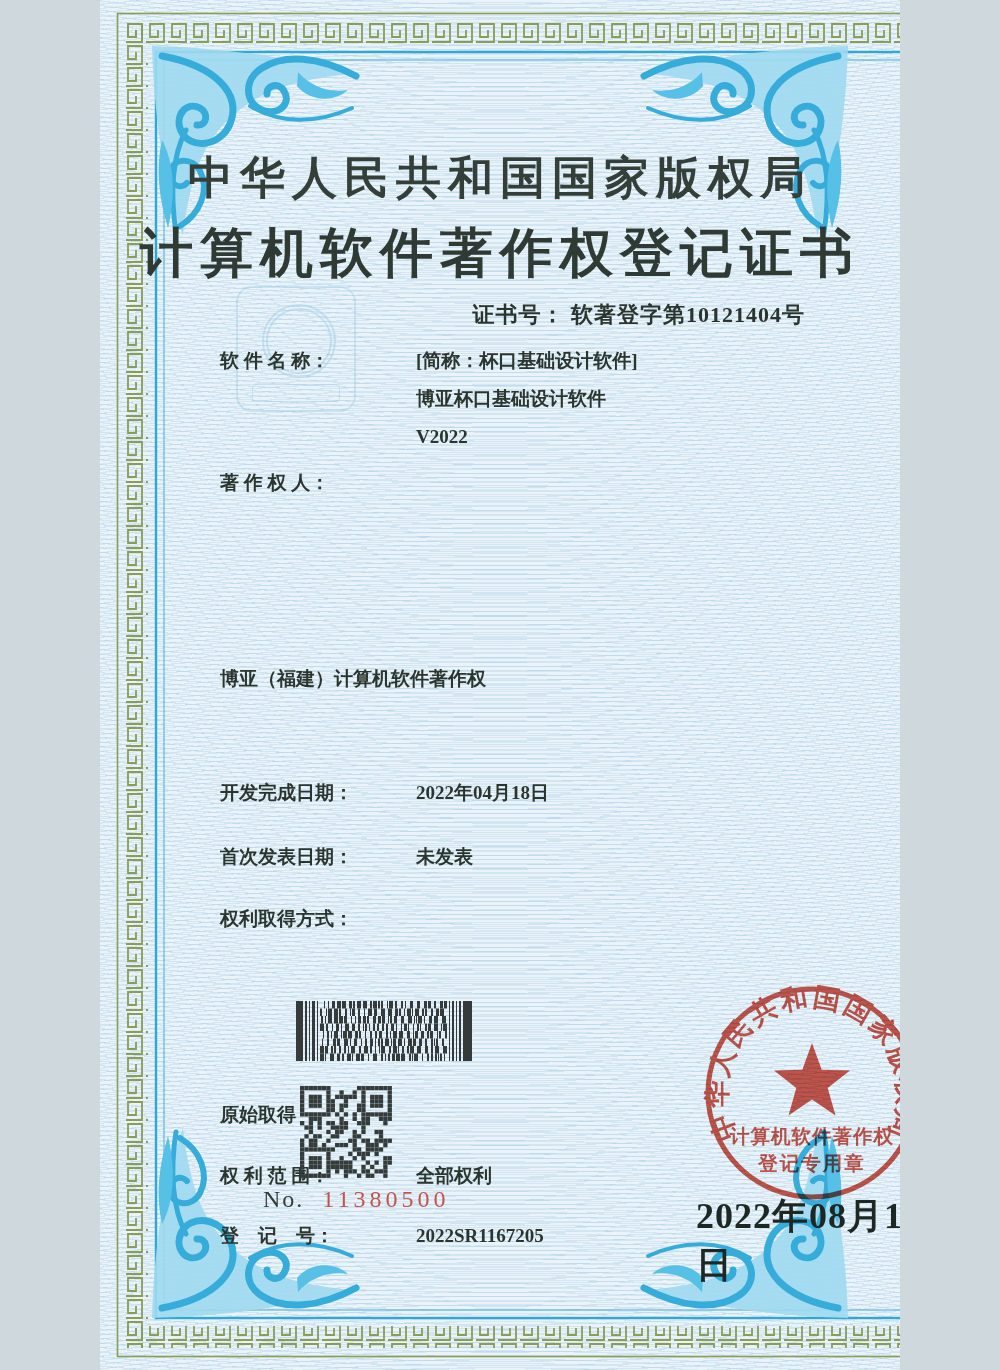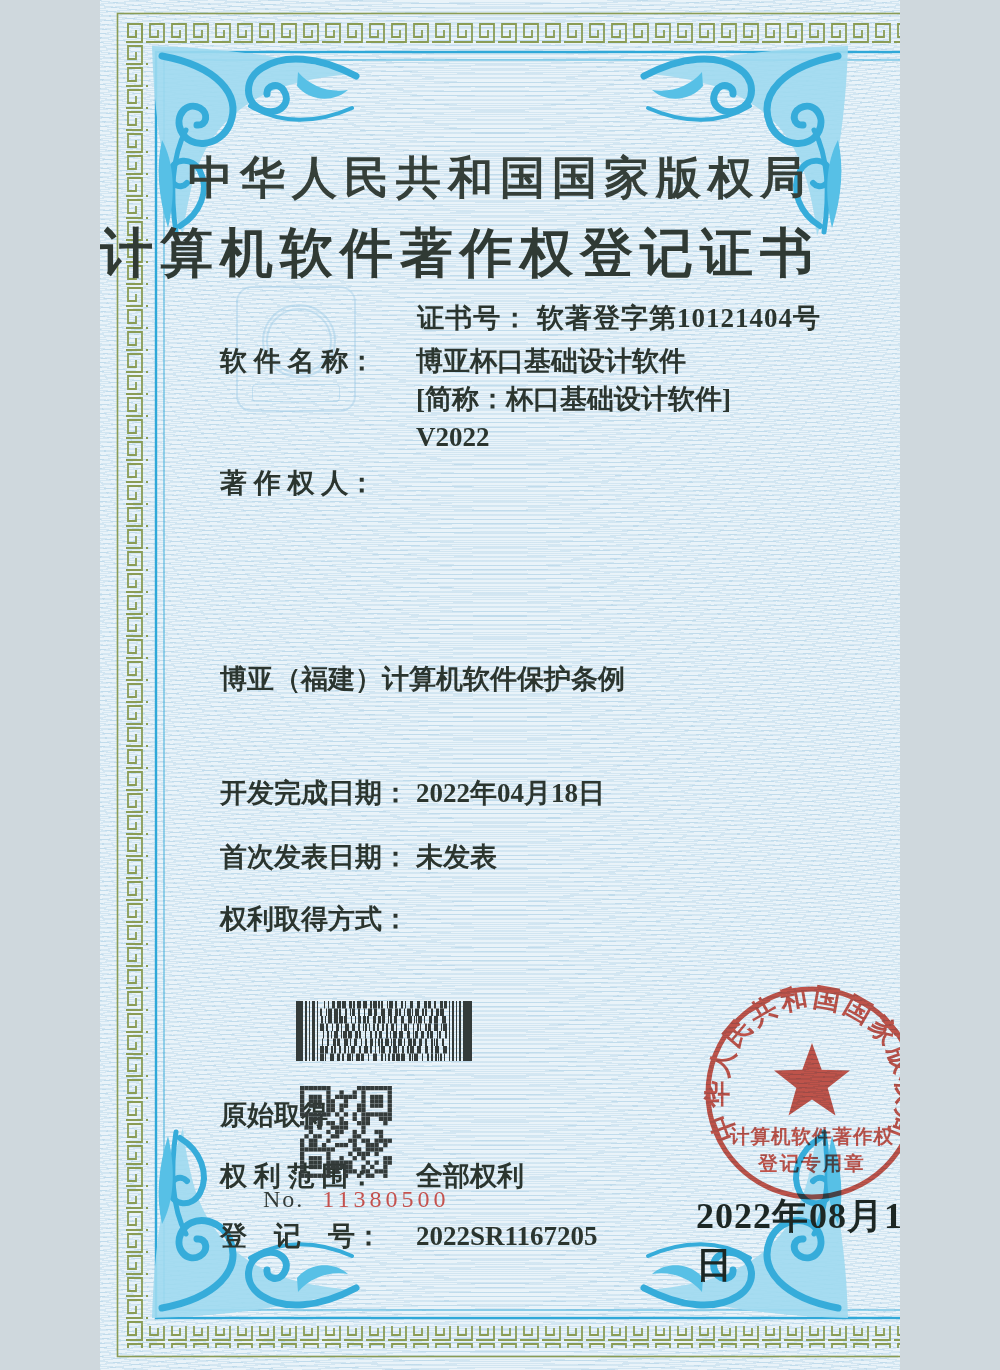--- a/index.html
+++ b/index.html
@@ -34,29 +34,29 @@
     position:absolute;left:14px;bottom:8px;right:14px;height:16px;
     border:1.5px solid rgba(148,198,228,.5);border-radius:4px;
   }
   .issuer{
     position:absolute;left:0;right:0;top:148px;margin:0;
     text-align:center;font-size:45px;font-weight:700;letter-spacing:7px;
     color:#353f39;
   }
   .cert-title{
     position:absolute;left:0;right:0;top:218px;margin:0;
-    text-align:left;font-size:53px;font-weight:700;letter-spacing:7px;
+    text-align:center;font-size:53px;font-weight:700;letter-spacing:7px;
     color:#303a34;
   }
   .certno{
-    position:absolute;top:300px;right:79px;
-    font-size:27px;font-weight:700;color:#2b352f;letter-spacing:1px;
+    position:absolute;top:300px;right:95px;
+    font-size:22px;font-weight:700;color:#2b352f;letter-spacing:1px;
   }
   .fields{position:absolute;left:120px;top:342px;right:88px;}
-  .frow{display:flex;font-size:27px;font-weight:700;line-height:38px;}
+  .frow{display:flex;font-size:19px;font-weight:700;line-height:38px;}
   .flabel{flex:0 0 196px;white-space:pre;}
   .fvalue{flex:1;}
   .vline{display:block;}
   .row-author{margin-top:8px;flex-direction:column;}
   .row-devdate{margin-top:76px;justify-content:center;}
   .row-pubdate{margin-top:26px;}
   .row-acq{margin-top:24px;flex-direction:column;}
   .row-scope{margin-top:23px;}
   .row-regno{margin-top:22px;justify-content:space-between;}
   .statement{
@@ -132,28 +132,28 @@
 
   <div class="certno">
     <span>证书号：</span>
     <span>软著登字第10121404号</span>
   </div>
 
   <div class="fields">
     <div class="frow">
       <span class="flabel">软 件 名 称：</span>
       <span class="fvalue">
+        <span class="vline">[简称：杯口基础设计软件]</span>
         <span class="vline">博亚杯口基础设计软件</span>
-        <span class="vline">[简称：杯口基础设计软件]</span>
         <span class="vline">V2022</span>
       </span>
     </div>
     <div class="frow row-author">
       <span class="flabel">著 作 权 人：</span>
-      <span class="fvalue">博亚（福建）计算机软件保护条例</span>
+      <span class="fvalue">博亚（福建）计算机软件著作权</span>
     </div>
     <div class="frow row-devdate">
       <span class="flabel">开发完成日期：</span>
       <span class="fvalue">2022年04月18日</span>
     </div>
     <div class="frow row-pubdate">
       <span class="flabel">首次发表日期：</span>
       <span class="fvalue">未发表</span>
     </div>
     <div class="frow row-acq">

